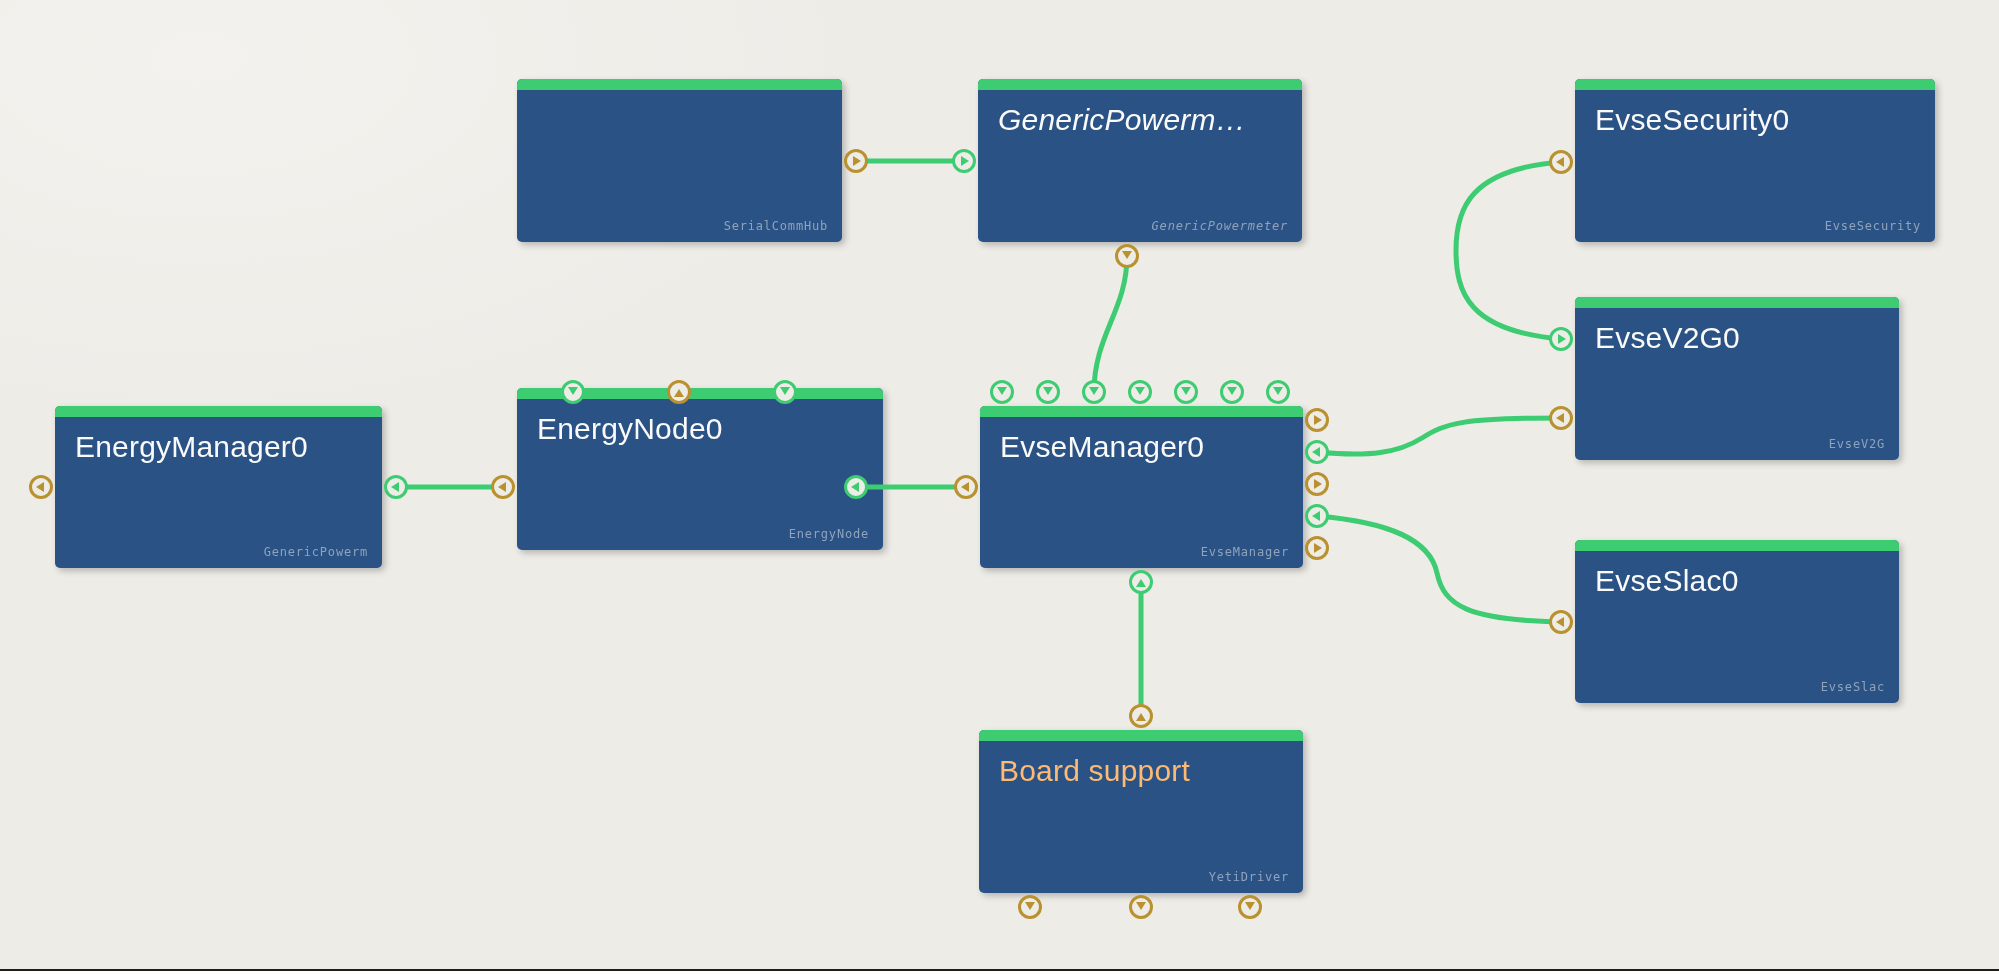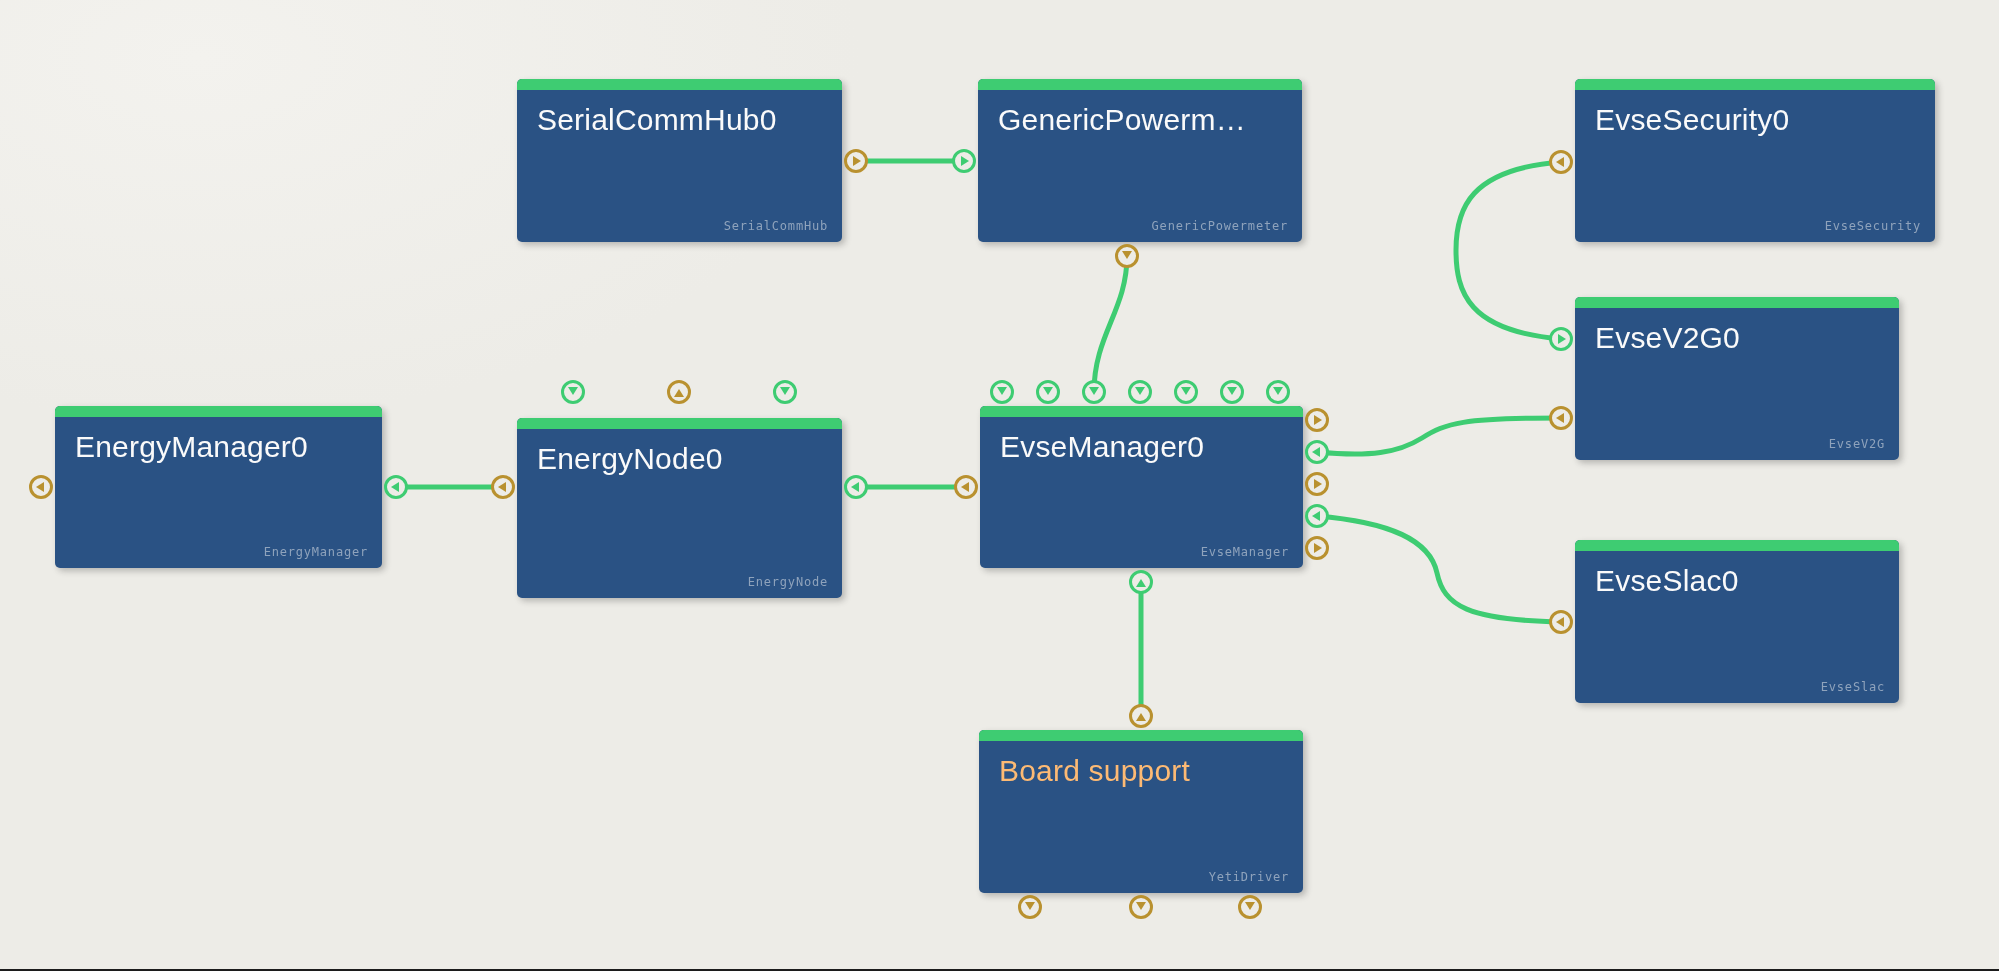--- a/index.html
+++ b/index.html
@@ -114,44 +114,43 @@
     background: #ffffff;
   }
 </style>
 </head>
 <body>
 
 <div id="canvas">
   <div id="nodes-layer">
       <div class="node" style="left: 517px; top: 79px; width: 325px; height: 163px; background: rgb(42, 82, 132);">
         <div class="accent-bar" style="background: rgb(62, 204, 114);"></div>
-        <div class="title" style="color: rgb(250, 250, 250);">SerialCommHub0</div>
         <div class="type-label" style="color: rgb(143, 163, 188);">SerialCommHub</div>
       </div>
-      <div class="node" style="left: 978px; top: 79px; width: 324px; height: 163px; background: rgb(42, 82, 132);">
+      <div class="node" style="left: 978px; top: 79px; width: 324px; height: 163px; background: rgb(42, 82, 132); font-style: italic;">
         <div class="accent-bar" style="background: rgb(62, 204, 114);"></div>
         <div class="title" style="color: rgb(250, 250, 250);">GenericPowerm…</div>
         <div class="type-label" style="color: rgb(143, 163, 188);">GenericPowermeter</div>
       </div>
       <div class="node" style="left: 1575px; top: 79px; width: 360px; height: 163px; background: rgb(42, 82, 132);">
         <div class="accent-bar" style="background: rgb(62, 204, 114);"></div>
         <div class="title" style="color: rgb(250, 250, 250);">EvseSecurity0</div>
         <div class="type-label" style="color: rgb(143, 163, 188);">EvseSecurity</div>
       </div>
       <div class="node" style="left: 1575px; top: 297px; width: 324px; height: 163px; background: rgb(42, 82, 132);">
         <div class="accent-bar" style="background: rgb(62, 204, 114);"></div>
         <div class="title" style="color: rgb(250, 250, 250);">EvseV2G0</div>
         <div class="type-label" style="color: rgb(143, 163, 188);">EvseV2G</div>
       </div>
       <div class="node" style="left: 55px; top: 406px; width: 327px; height: 162px; background: rgb(42, 82, 132);">
         <div class="accent-bar" style="background: rgb(62, 204, 114);"></div>
         <div class="title" style="color: rgb(250, 250, 250);">EnergyManager0</div>
-        <div class="type-label" style="color: rgb(143, 163, 188);">EnergyManager</div>
-      </div>
-      <div class="node" style="left: 517px; top: 418px; width: 325px; height: 180px; background: rgb(42, 82, 132);">
+        <div class="type-label" style="color: rgb(143, 163, 188);">GenericPowerm</div>
+      </div>
+      <div class="node" style="left: 517px; top: 388px; width: 325px; height: 162px; background: rgb(42, 82, 132); padding-left: 41px;">
         <div class="accent-bar" style="background: rgb(62, 204, 114);"></div>
         <div class="title" style="color: rgb(250, 250, 250);">EnergyNode0</div>
         <div class="type-label" style="color: rgb(143, 163, 188);">EnergyNode</div>
       </div>
       <div class="node" style="left: 980px; top: 406px; width: 323px; height: 162px; background: rgb(42, 82, 132);">
         <div class="accent-bar" style="background: rgb(62, 204, 114);"></div>
         <div class="title" style="color: rgb(250, 250, 250);">EvseManager0</div>
         <div class="type-label" style="color: rgb(143, 163, 188);">EvseManager</div>
       </div>
       <div class="node" style="left: 1575px; top: 540px; width: 324px; height: 163px; background: rgb(42, 82, 132);">

